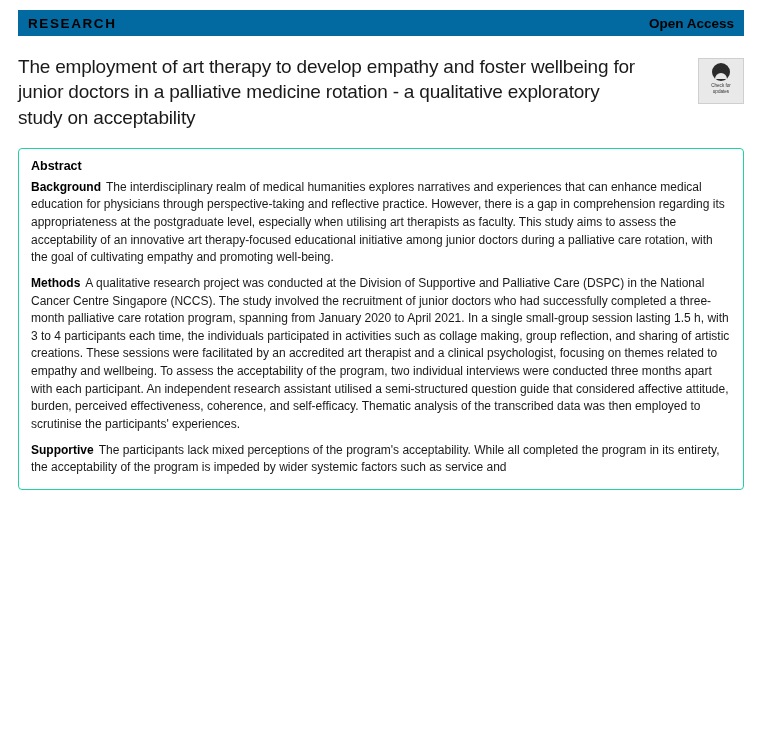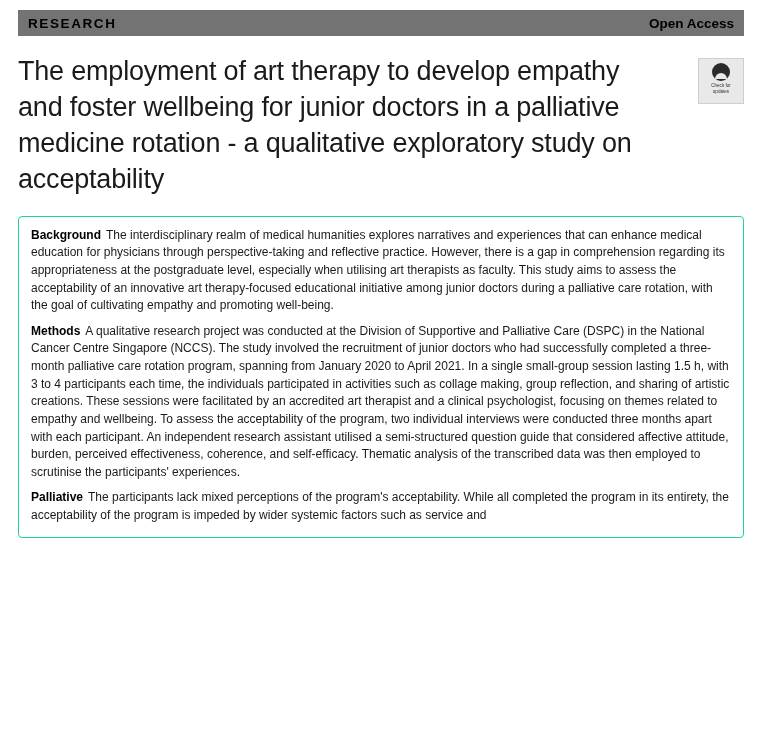--- a/index.html
+++ b/index.html
@@ -19,21 +19,21 @@
     width: 762px;
     height: 743px;
     box-sizing: border-box;
     padding: 0 18px;
   }
 
   
   .header-bar {
     margin-top: 10px;
     height: 26px;
-    background: #737373;
+    background: #0369a1;
     display: flex;
     align-items: center;
     justify-content: space-between;
     padding: 0 10px;
     box-sizing: border-box;
   }
   .header-bar .label-left {
     font-size: 13.5px;
     font-weight: bold;
     letter-spacing: 1.6px;
@@ -41,21 +41,21 @@
   }
   .header-bar .label-right {
     font-size: 13.5px;
     font-weight: bold;
     color: #000000;
   }
 
   
   .title {
     margin-top: 18px;
-    font-size: 27px;
+    font-size: 19px;
     line-height: 1.33;
     font-weight: normal;
     color: #1a1a1a;
     letter-spacing: -0.2px;
     max-width: 620px;
   }
 
   
   .updates-badge {
     position: absolute;
@@ -157,28 +157,29 @@
     <div class="badge-text">
       <div>Check for</div>
       <div>updates</div>
     </div>
   </div>
 
   <h1 class="title">The employment of art therapy to develop empathy and foster wellbeing for junior doctors in a palliative medicine rotation - a qualitative exploratory study on acceptability</h1>
 
 
   <div class="abstract-box">
+    <div class="abstract-heading">Abstract</div>
 
     <p class="abstract-para">
       <span class="lead">Background</span><span class="lead-gap"></span><span>The interdisciplinary realm of medical humanities explores narratives and experiences that can enhance medical education for physicians through perspective-taking and reflective practice. However, there is a gap in comprehension regarding its appropriateness at the postgraduate level, especially when utilising art therapists as faculty. This study aims to assess the acceptability of an innovative art therapy-focused educational initiative among junior doctors during a palliative care rotation, with the goal of cultivating empathy and promoting well-being.</span>
     </p>
 
     <p class="abstract-para">
       <span class="lead">Methods</span><span class="lead-gap"></span><span>A qualitative research project was conducted at the Division of Supportive and Palliative Care (DSPC) in the National Cancer Centre Singapore (NCCS). The study involved the recruitment of junior doctors who had successfully completed a three-month palliative care rotation program, spanning from January 2020 to April 2021. In a single small-group session lasting 1.5 h, with 3 to 4 participants each time, the individuals participated in activities such as collage making, group reflection, and sharing of artistic creations. These sessions were facilitated by an accredited art therapist and a clinical psychologist, focusing on themes related to empathy and wellbeing. To assess the acceptability of the program, two individual interviews were conducted three months apart with each participant. An independent research assistant utilised a semi-structured question guide that considered affective attitude, burden, perceived effectiveness, coherence, and self-efficacy. Thematic analysis of the transcribed data was then employed to scrutinise the participants' experiences.</span>
     </p>
 
 
     <p class="abstract-para">
-      <span class="lead">Palliative</span><span class="lead-gap"></span><span>The participants lack mixed perceptions of the program's acceptability. While all completed the program in its entirety, the acceptability of the program is impeded by wider systemic factors such as service and</span>
+      <span class="lead">Supportive</span><span class="lead-gap"></span><span>The participants lack mixed perceptions of the program's acceptability. While all completed the program in its entirety, the acceptability of the program is impeded by wider systemic factors such as service and</span>
     </p>
   </div>
 
 </div>
 
 </body></html>

